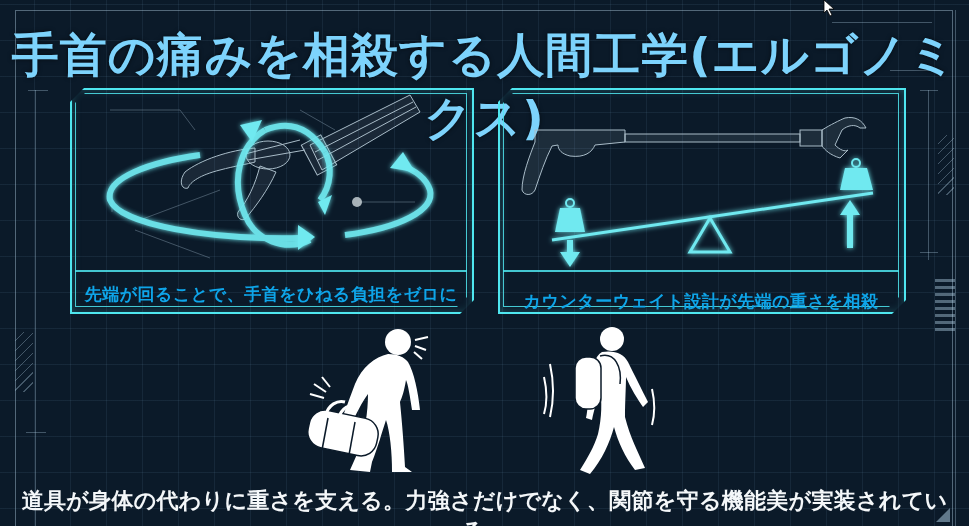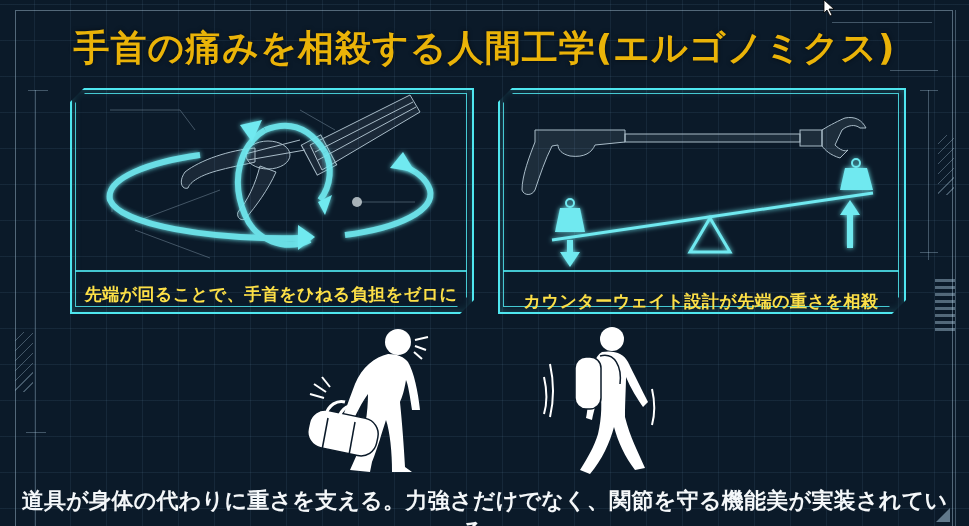--- a/index.html
+++ b/index.html
@@ -24,35 +24,35 @@
     border-right:1px solid rgba(170,200,220,0.45);
   }
   .guide-v { position:absolute; width:1px; background:rgba(170,200,220,0.35); }
   .guide-h { position:absolute; height:1px; background:rgba(170,200,220,0.35); }
   .hatch {
     position:absolute;
     background:repeating-linear-gradient(135deg, transparent 0 6px, rgba(170,200,220,0.35) 6px 7px);
   }
   .title {
     position:absolute; left:0; right:0; top:24px; text-align:center;
-    font-size:36px; font-weight:bold; color:#eab308; letter-spacing:1px;
+    font-size:47px; font-weight:bold; color:#7dd3fc; letter-spacing:1px;
     text-shadow:0 0 4px rgba(0,0,0,0.6);
   }
   .panel {
     position:absolute; border:2px solid #4fe6ef;
     box-shadow:0 0 10px rgba(79,230,239,0.55), inset 0 0 10px rgba(79,230,239,0.25);
     clip-path:polygon(14px 0, 100% 0, 100% calc(100% - 14px), calc(100% - 14px) 100%, 0 100%, 0 14px);
   }
   .panel-inner {
     position:absolute; border:1.5px solid rgba(79,230,239,0.85);
     clip-path:polygon(10px 0, 100% 0, 100% calc(100% - 10px), calc(100% - 10px) 100%, 0 100%, 0 10px);
   }
   .caption-sep { position:absolute; height:1.5px; background:rgba(79,230,239,0.85); }
   .caption {
-    position:absolute; text-align:center; color:#fde047;
+    position:absolute; text-align:center; color:#0ea5e9;
     font-size:17px; font-weight:bold; letter-spacing:0.5px;
   }
   .footer {
     position:absolute; left:0; right:0; top:486px; text-align:center;
     color:#f4f7f9; font-size:22px; font-weight:bold; letter-spacing:0.3px;
   }
   svg { position:absolute; overflow:visible; }
   .cursor { position:absolute; left:823px; top:0px; }
 </style>
 </head>

